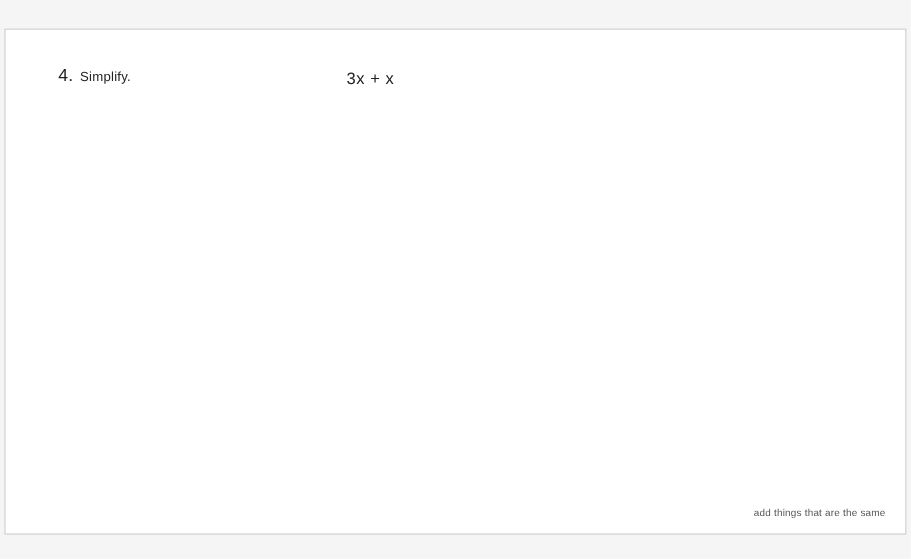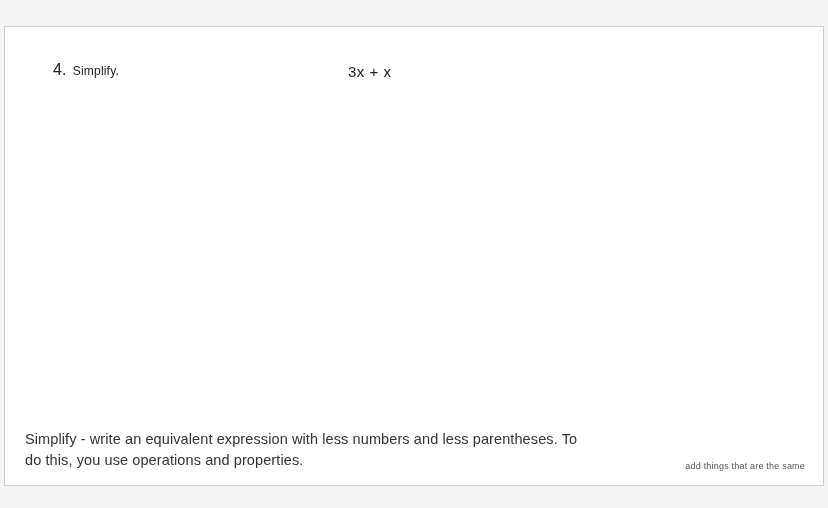--- a/index.html
+++ b/index.html
@@ -45,21 +45,20 @@
       color: #222;
       letter-spacing: 0.2px;
     }
     .expression {
       position: absolute;
       top: 36px;
       left: 310px;
       font-size: 15px;
       color: #222;
       letter-spacing: 0.5px;
-      margin-left: 33px;
     }
     .definition {
       position: absolute;
       bottom: 14px;
       left: 20px;
       font-size: 14.5px;
       color: #333;
       line-height: 1.45;
       max-width: 560px;
       letter-spacing: 0.1px;
@@ -84,19 +83,18 @@
 
 <div class="slide-frame">
 
   <div class="question-row">
     <span class="question-number">4.</span>
     <span class="question-text">Simplify.</span>
   </div>
 
   <div class="expression">3x + x</div>
 
-  <div class="definition">Simplify - write an equivalent expression with less numbers and less parentheses. To do this, you use operations and properties.</div>
 
   <div class="hint">add things that are the same</div>
 
 </div>
 
 <div class="bottom-bar"></div>
 
 </body></html>

